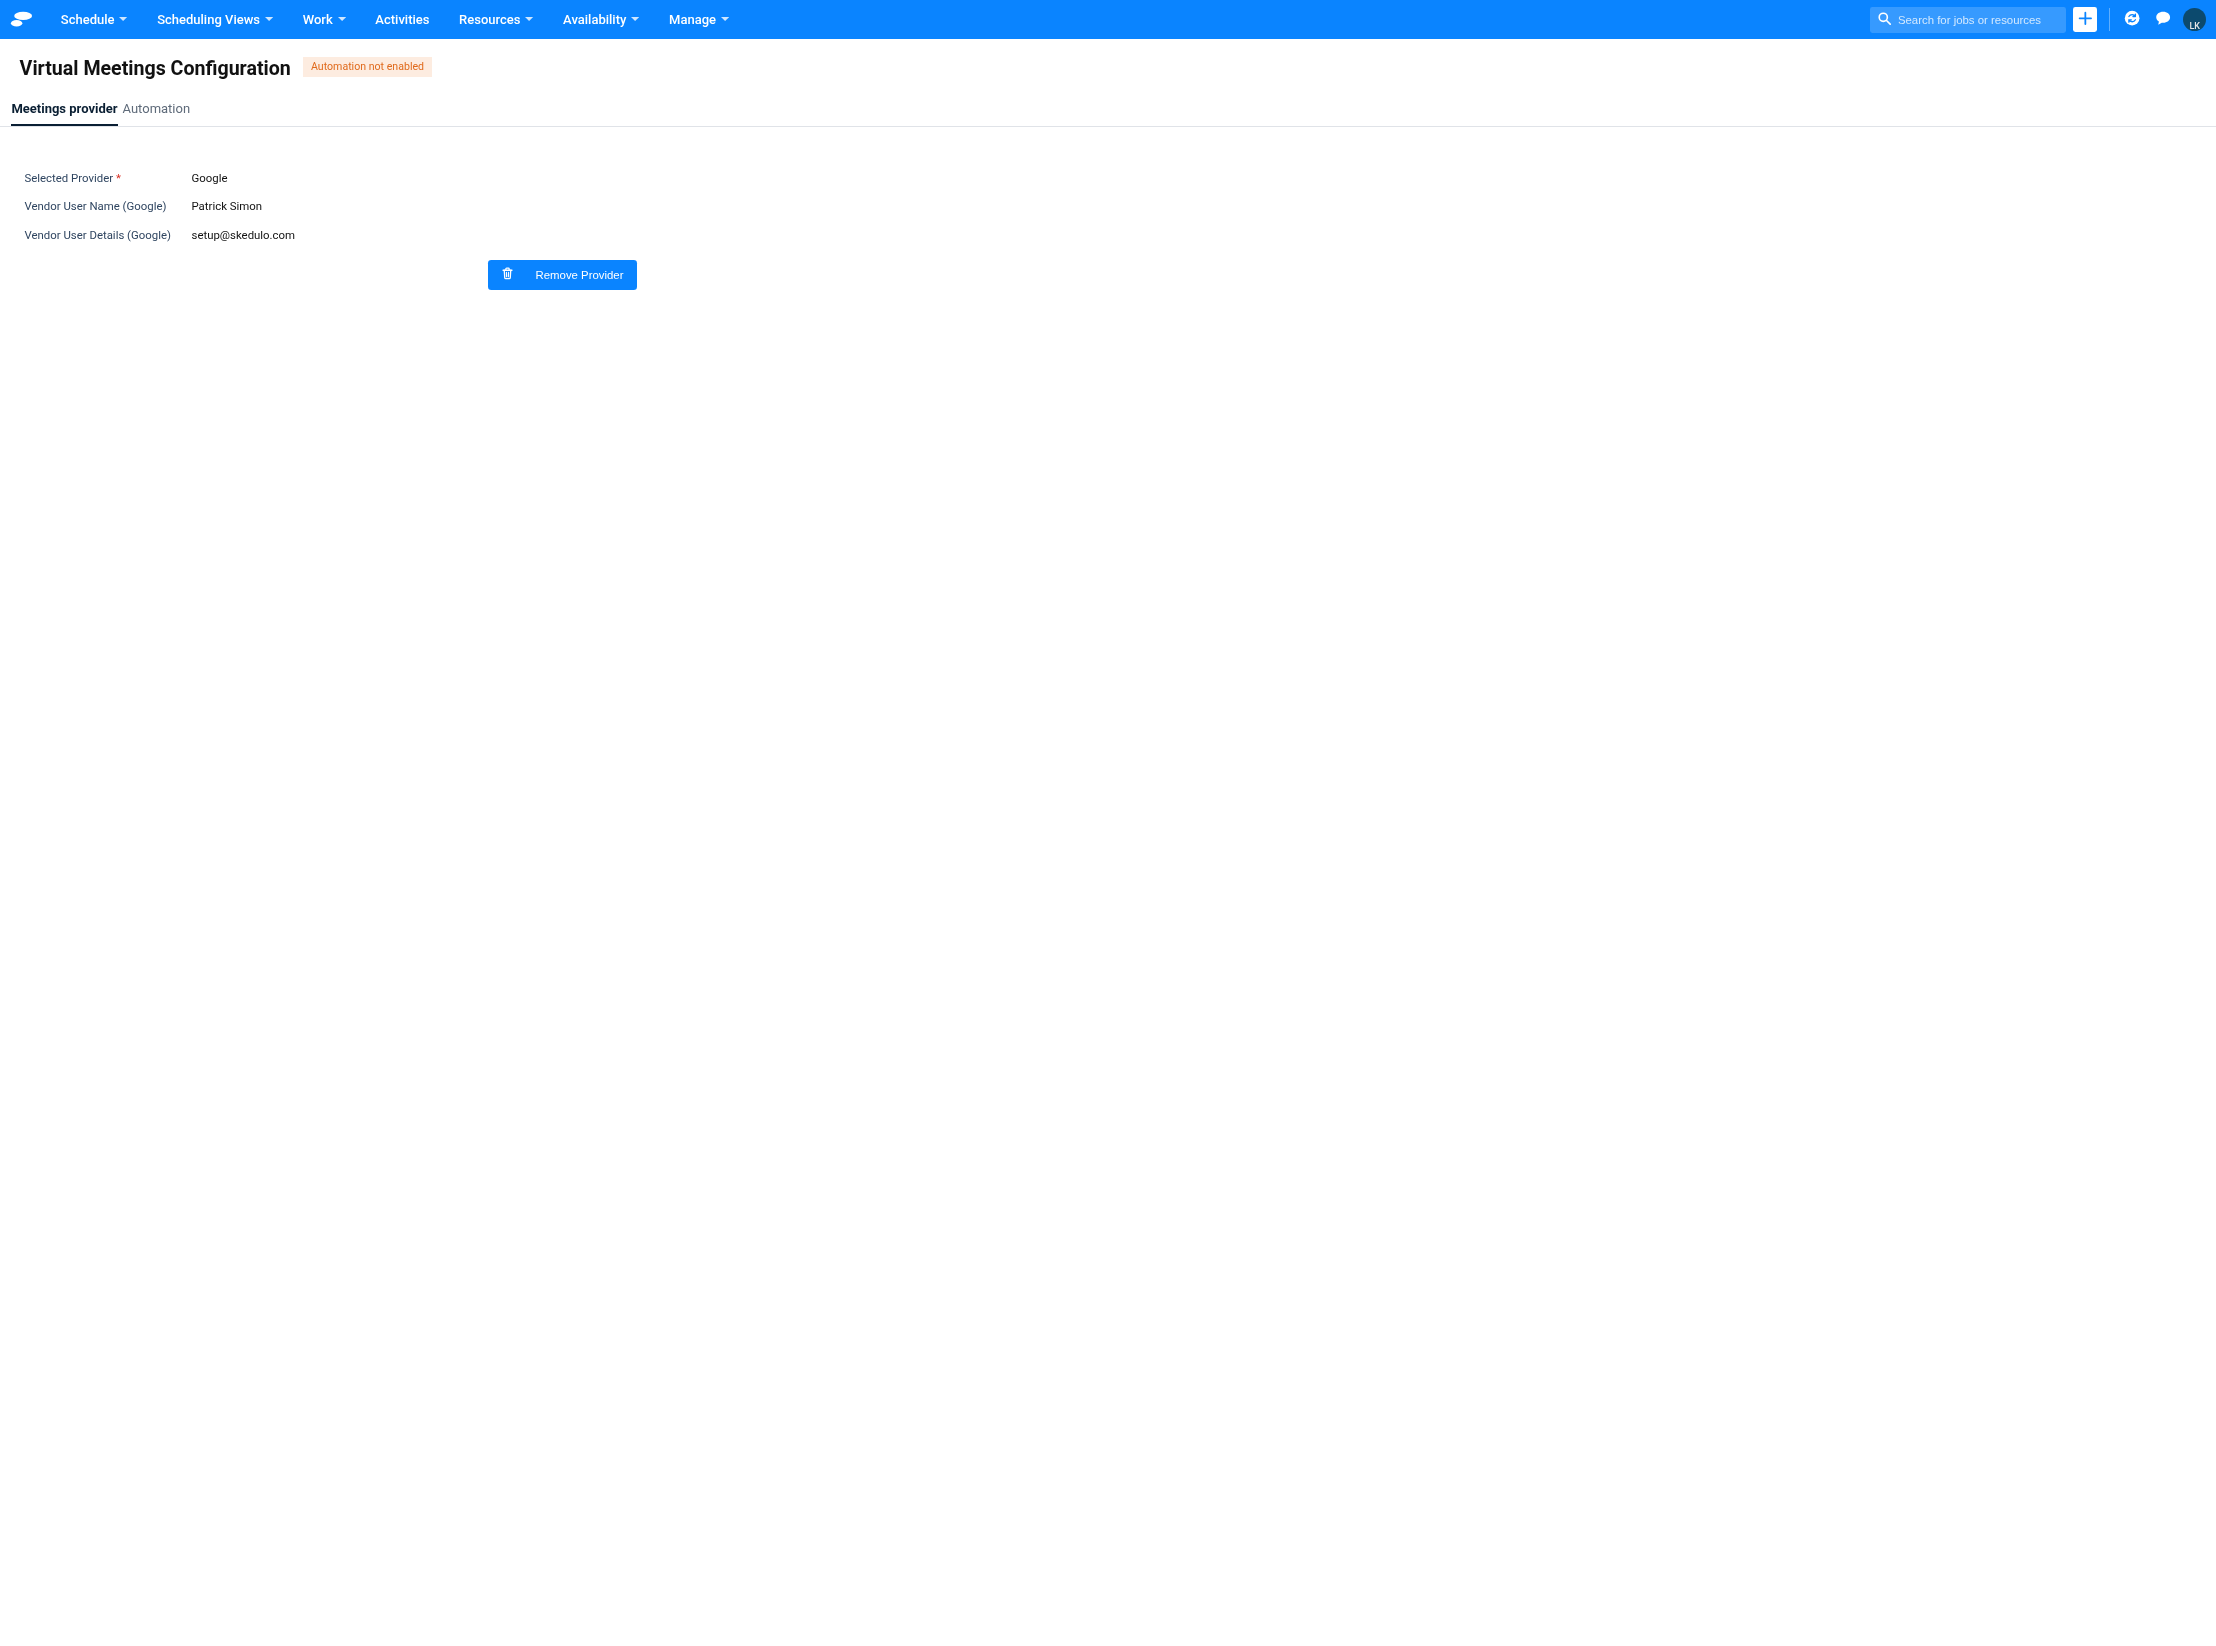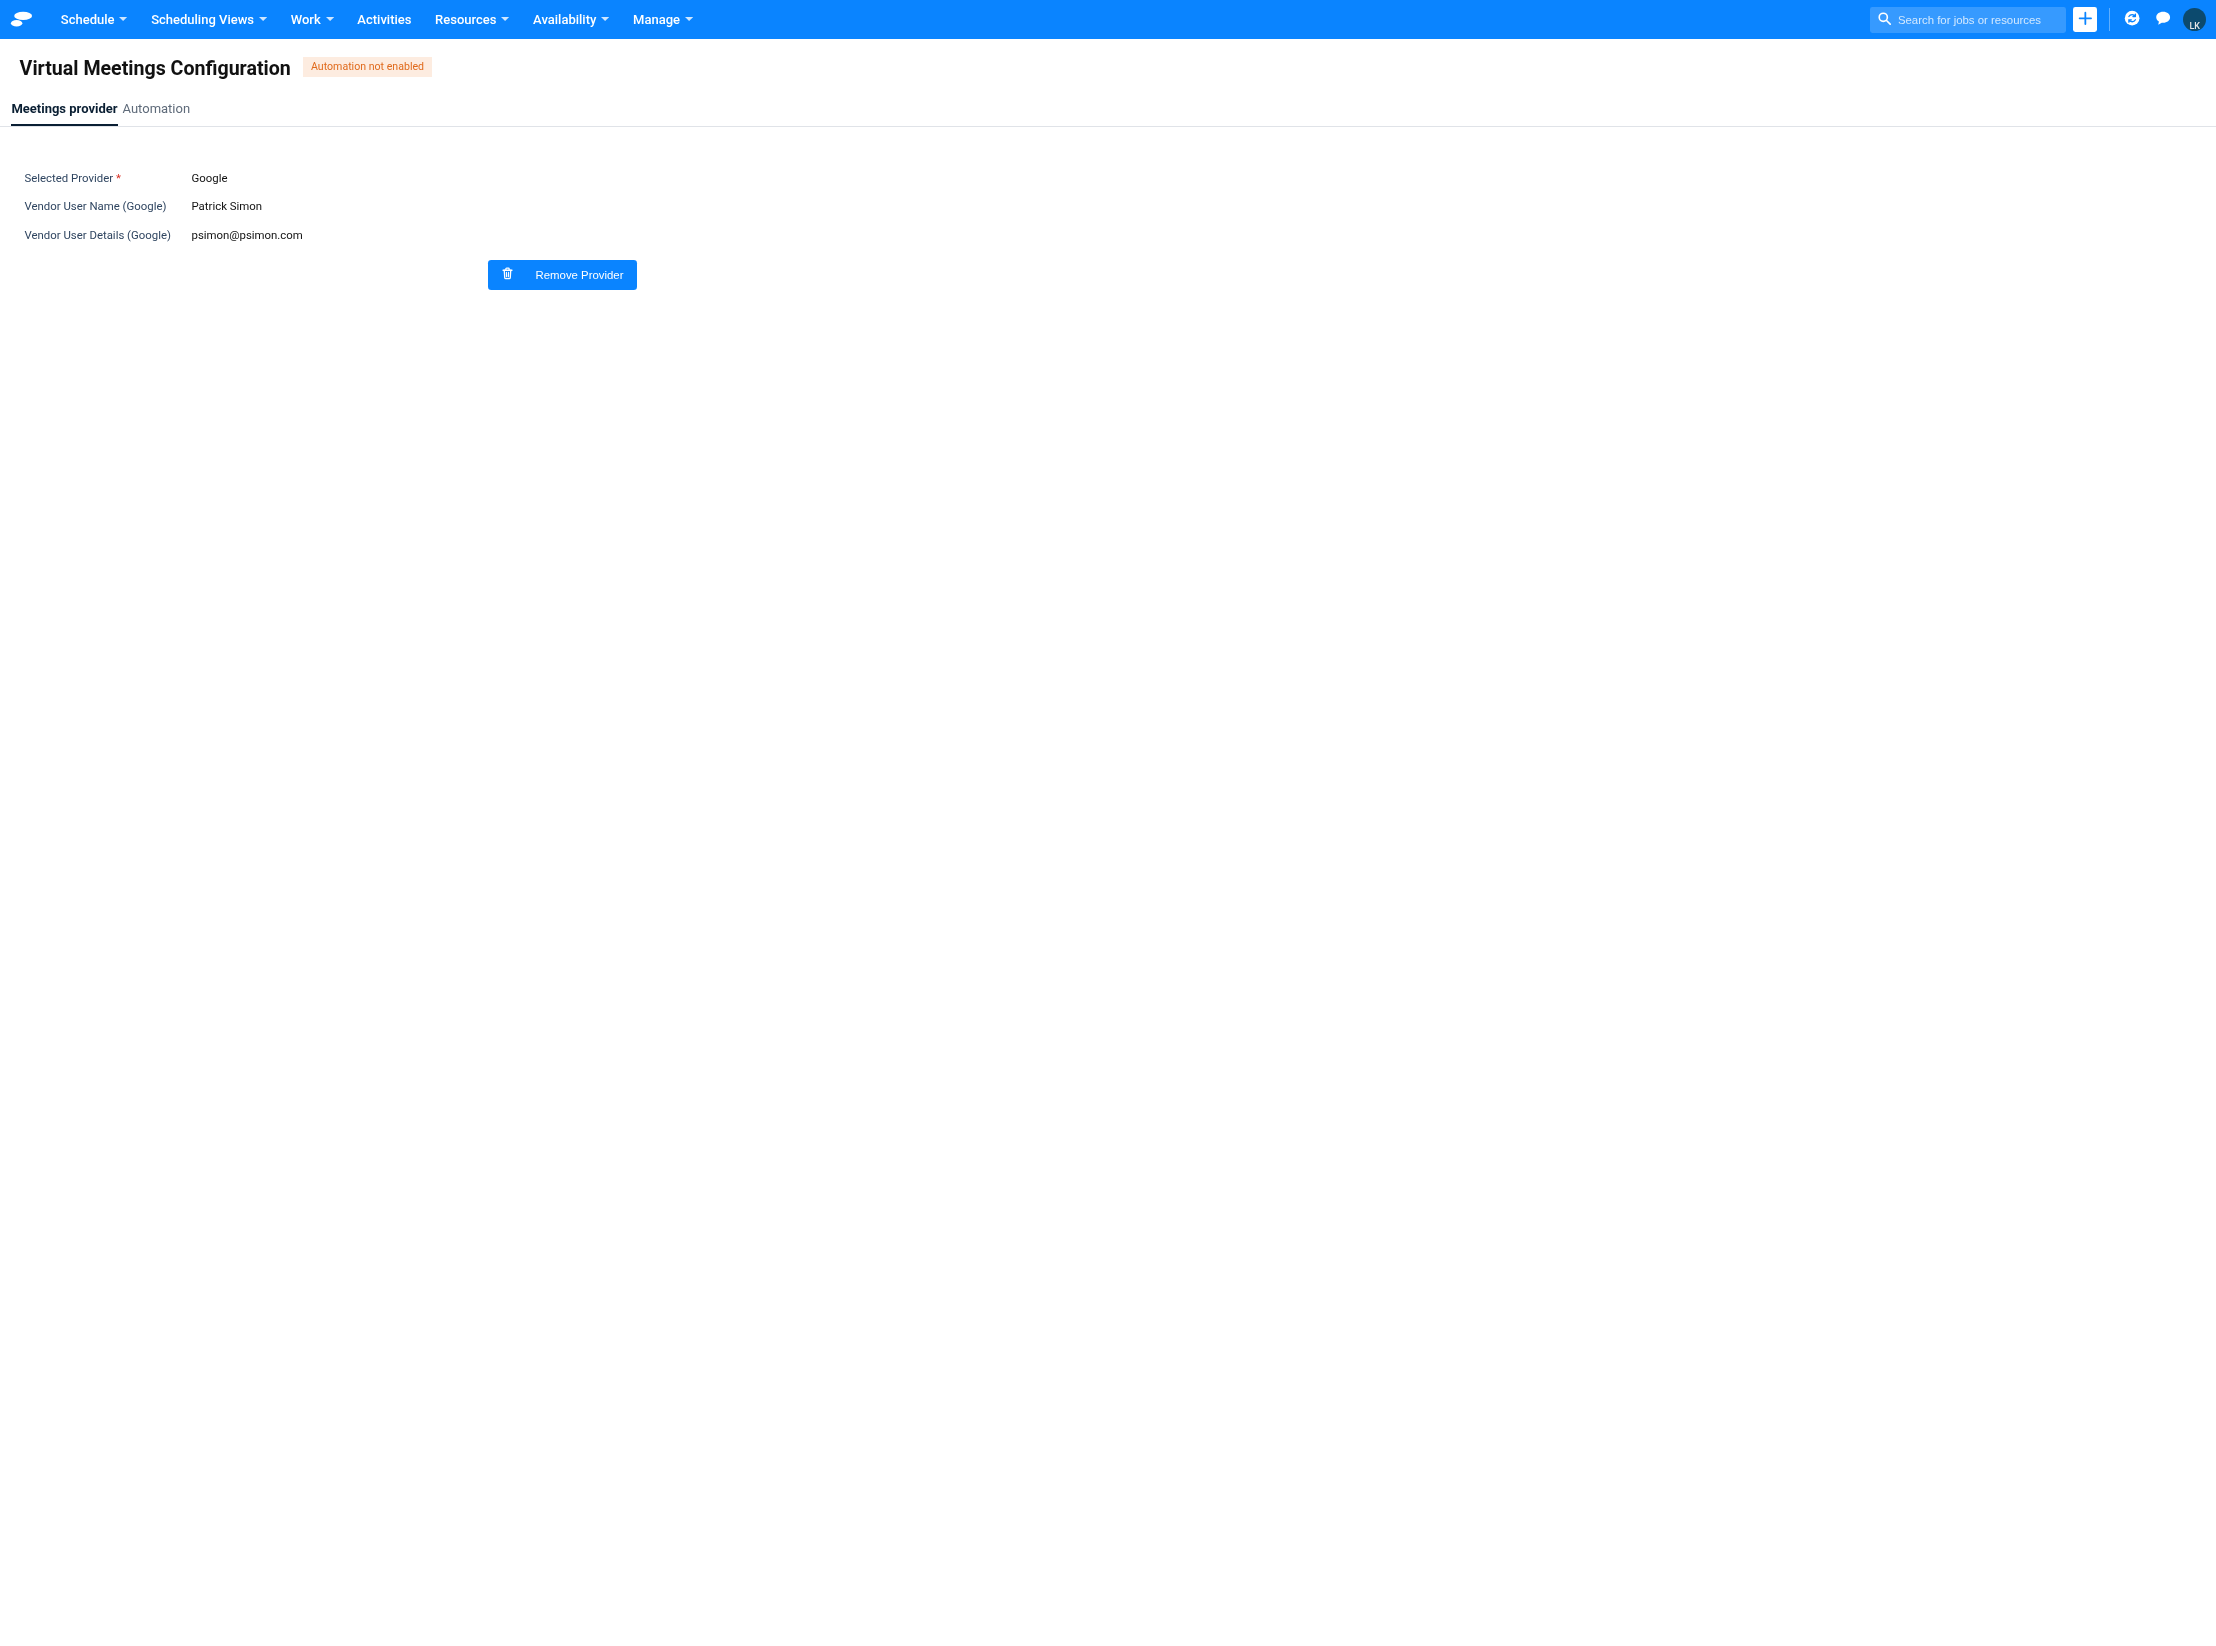--- a/index.html
+++ b/index.html
@@ -27,21 +27,21 @@
       align-items: center;
       justify-content: flex-start;
       margin-right: 8.2px;
     }
     .logo svg {
       fill: #fff;
     }
     .nav-items {
       display: flex;
       align-items: center;
-      gap: 4px;
+      gap: 10px;
     }
     .nav-item {
       display: flex;
       align-items: center;
       color: #fff;
       font-size: 13px;
       font-weight: 500;
       padding: 0 9.8px;
       height: 39px;
       cursor: pointer;
@@ -351,21 +351,21 @@
         <span class="req"> *</span>
       </div>
       <div class="value">Google</div>
     </div>
     <div class="row">
       <div class="label">Vendor User Name (Google)</div>
       <div class="value">Patrick Simon</div>
     </div>
     <div class="row">
       <div class="label">Vendor User Details (Google)</div>
-      <div class="value">psimon@psimon.com</div>
+      <div class="value">setup@skedulo.com</div>
     </div>
     <div class="action-row">
       <button class="remove-btn">
         <span>
           <svg width="13" height="13" viewBox="0 0 16 16" fill="none">
             <path d="M2.5 4 L13.5 4" stroke-width="1.6" stroke-linecap="round"></path>
             <path d="M6 4 L6 2.3 C6 1.8 6.4 1.4 6.9 1.4 L9.1 1.4 C9.6 1.4 10 1.8 10 2.3 L10 4" stroke-width="1.6" stroke-linecap="round"></path>
             <path d="M4 4 L4.6 13.2 C4.65 13.9 5.2 14.4 5.9 14.4 L10.1 14.4 C10.8 14.4 11.35 13.9 11.4 13.2 L12 4" stroke-width="1.6" stroke-linecap="round"></path>
             <line x1="6.7" y1="6.5" x2="6.9" y2="12" stroke-width="1.4" stroke-linecap="round"></line>
             <line x1="9.3" y1="6.5" x2="9.1" y2="12" stroke-width="1.4" stroke-linecap="round"></line>

